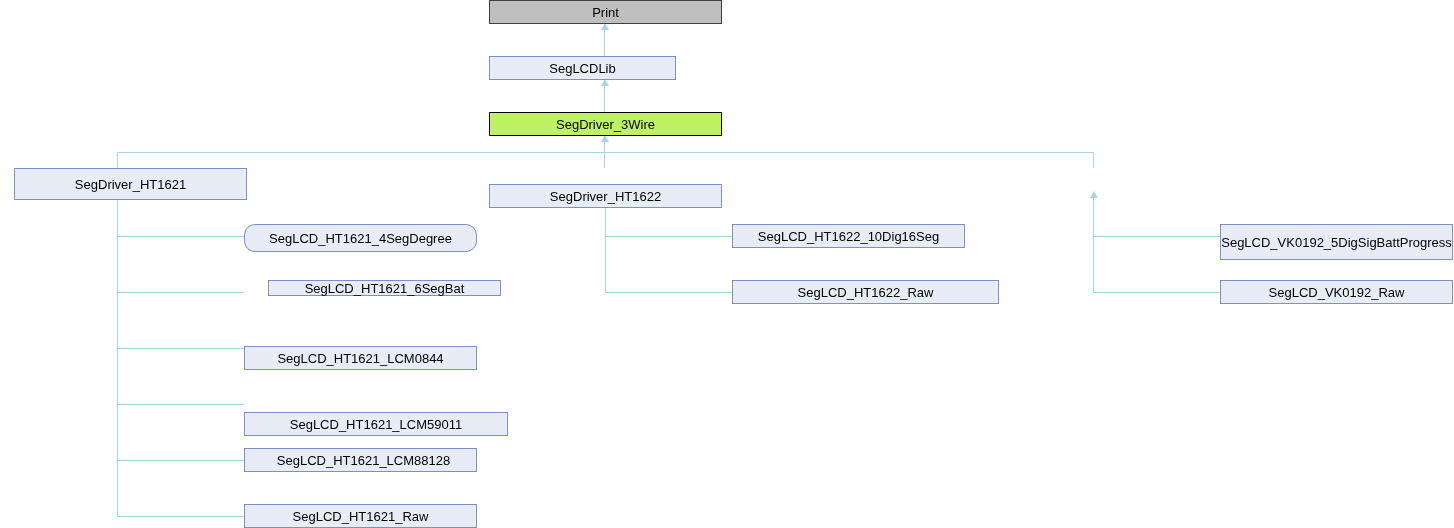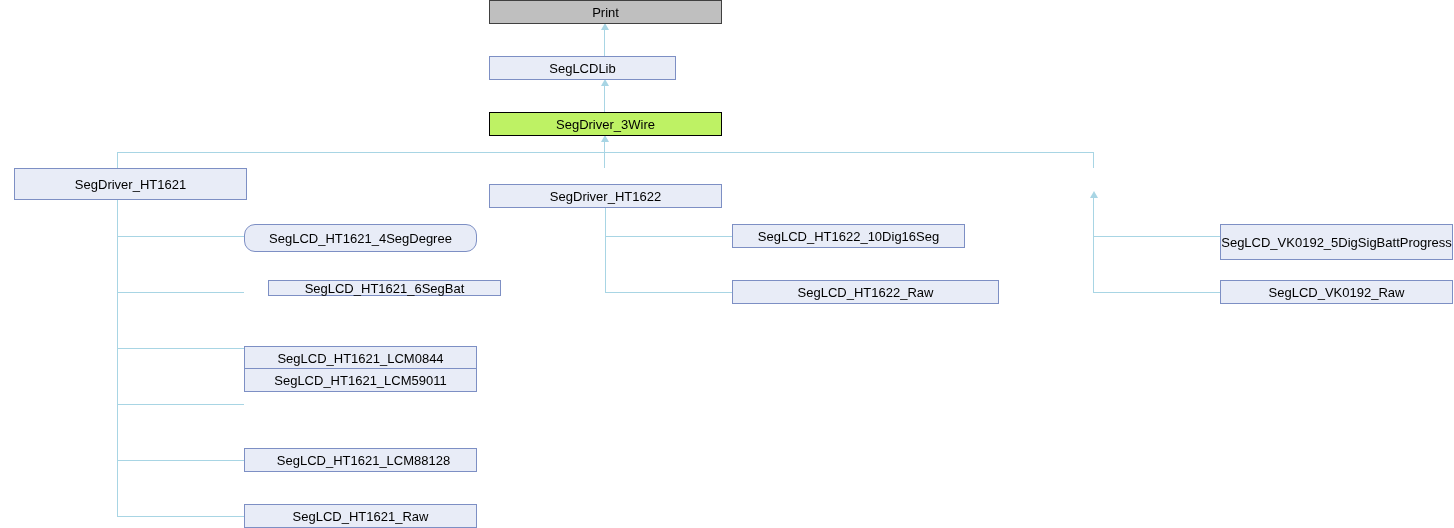--- a/index.html
+++ b/index.html
@@ -124,21 +124,21 @@
 
   <div class="node normal" style="left:244px; top:224px; width:233px; height:28px;border-radius:11px;">
     <span class="label">SegLCD_HT1621_4SegDegree</span>
   </div>
   <div class="node normal" style="left:244px; top:280px; width:233px; height:16px;margin-left:24px;">
     <span class="label">SegLCD_HT1621_6SegBat</span>
   </div>
   <div class="node normal" style="left:244px; top:336px; width:233px; height:24px;margin-top:10px;">
     <span class="label">SegLCD_HT1621_LCM0844</span>
   </div>
-  <div class="node normal" style="left:244px; top:368px; width:233px; height:24px;">
+  <div class="node normal" style="left:244px; top:412px; width:264px; height:24px;">
     <span class="label">SegLCD_HT1621_LCM59011</span>
   </div>
   <div class="node normal" style="left:244px; top:448px; width:233px; height:24px;padding-left:6px;">
     <span class="label">SegLCD_HT1621_LCM88128</span>
   </div>
   <div class="node normal" style="left:244px; top:504px; width:233px; height:24px;">
     <span class="label">SegLCD_HT1621_Raw</span>
   </div>
 
   <div class="node normal" style="left:732px; top:224px; width:233px; height:24px;">

